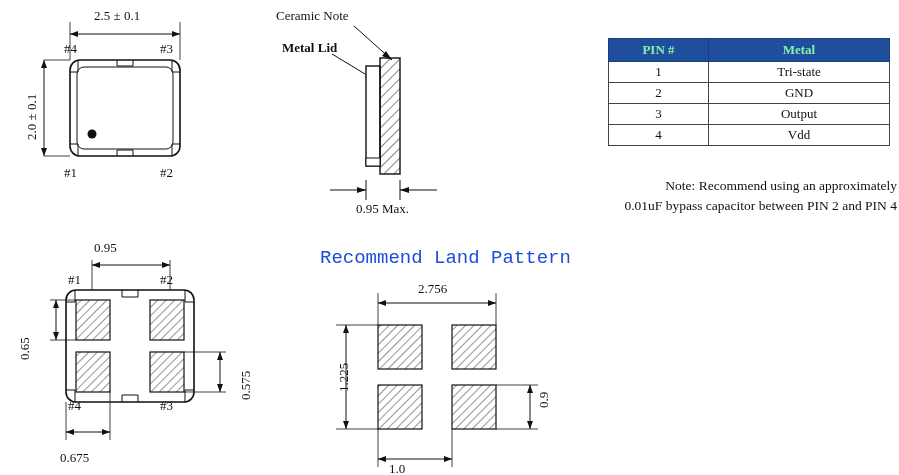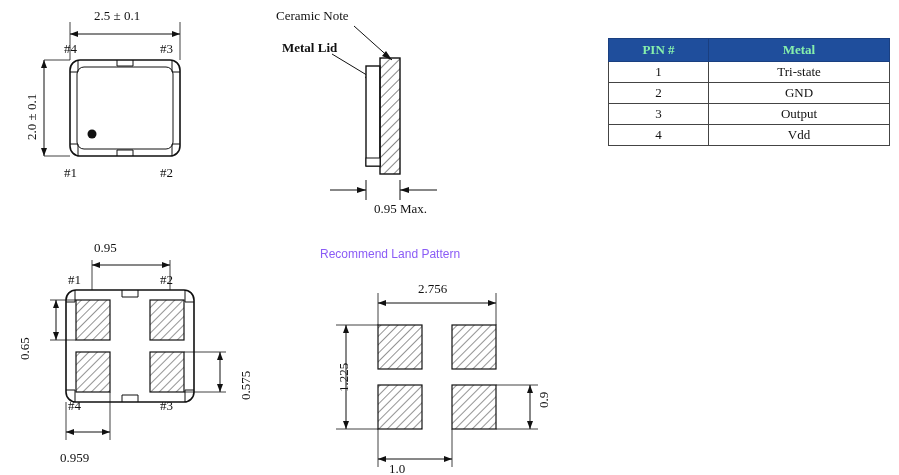--- a/index.html
+++ b/index.html
@@ -61,23 +61,23 @@
     left: 545px;
     top: 176px;
     width: 352px;
     text-align: right;
     font-family: "Liberation Serif", serif;
     font-size: 13.5px;
     line-height: 1.45;
     color: #111;
   }
   .heading {
-    font-family: Liberation Sans, sans-serif;
-    font-size: 12px;
-    color: #8b5cf6;
+    font-family: Liberation Mono, monospace;
+    font-size: 19px;
+    color: #1d4ed8;
   }
   svg { display: block; }
 </style>
 </head>
 <body>
 
 <div id="page">
 
   <div class="abs" style="left:30px; top:8px;">
     <svg width="210" height="180" viewBox="0 0 210 180">
@@ -144,21 +144,21 @@
       <polygon points="104,182 95,179 95,185" fill="#111"></polygon>
       <line x1="104" y1="172" x2="104" y2="192" stroke="#111" stroke-width="1"></line>
       <line x1="138" y1="172" x2="138" y2="192" stroke="#111" stroke-width="1"></line>
       <line x1="138" y1="182" x2="175" y2="182" stroke="#111" stroke-width="1"></line>
       <polygon points="138,182 147,179 147,185" fill="#111"></polygon>
     </svg>
   </div>
 
   <div class="abs lbl" style="left:276px; top:8px;">Ceramic Note</div>
   <div class="abs lbl" style="left:282px; top:40px;font-weight:bold;">Metal Lid</div>
-  <div class="abs lbl" style="left:374px; top:201px;">0.95 Max.</div>
+  <div class="abs lbl" style="left:356px; top:201px;">0.95 Max.</div>
 
   <table id="pin-table">
     <thead>
       <tr>
         <th class="col-pin">PIN #</th>
         <th>Metal</th>
       </tr>
     </thead>
     <tbody>
       <tr>
@@ -173,20 +173,24 @@
         <td class="col-pin">3</td>
         <td>Output</td>
       </tr>
       <tr>
         <td class="col-pin">4</td>
         <td>Vdd</td>
       </tr>
     </tbody>
   </table>
 
+  <div class="note">
+    <div>Note: Recommend using an approximately</div>
+    <div>0.01uF bypass capacitor between PIN 2 and PIN 4</div>
+  </div>
 
   <div class="abs" style="left:30px; top:232px;">
     <svg width="230" height="230" viewBox="0 0 230 230">
       <defs>
         <pattern id="hatchB" width="6" height="6" patternTransform="rotate(45)" patternUnits="userSpaceOnUse">
           <line x1="0" y1="0" x2="0" y2="6" stroke="#111" stroke-width="0.9"></line>
         </pattern>
       </defs>
 
       <line x1="62" y1="28" x2="62" y2="58" stroke="#111" stroke-width="0.8"></line>
@@ -230,21 +234,21 @@
     </svg>
   </div>
 
   <div class="abs lbl" style="left:94px; top:240px;">0.95</div>
   <div class="abs lbl" style="left:68px; top:272px;">#1</div>
   <div class="abs lbl" style="left:160px; top:272px;">#2</div>
   <div class="abs lbl" style="left:68px; top:398px;">#4</div>
   <div class="abs lbl" style="left:160px; top:398px;">#3</div>
   <div class="abs lbl vert" style="left:17px; top:360px;">0.65</div>
   <div class="abs lbl vert" style="left:238px; top:400px;">0.575</div>
-  <div class="abs lbl" style="left:60px; top:450px;">0.959</div>
+  <div class="abs lbl" style="left:60px; top:450px;">0.675</div>
 
   <div class="abs heading" style="left:320px; top:247px;">Recommend Land Pattern</div>
 
   <div class="abs" style="left:320px; top:275px;">
     <svg width="240" height="200" viewBox="0 0 240 200">
       <defs>
         <pattern id="hatchC" width="6" height="6" patternTransform="rotate(45)" patternUnits="userSpaceOnUse">
           <line x1="0" y1="0" x2="0" y2="6" stroke="#111" stroke-width="0.9"></line>
         </pattern>
       </defs>

